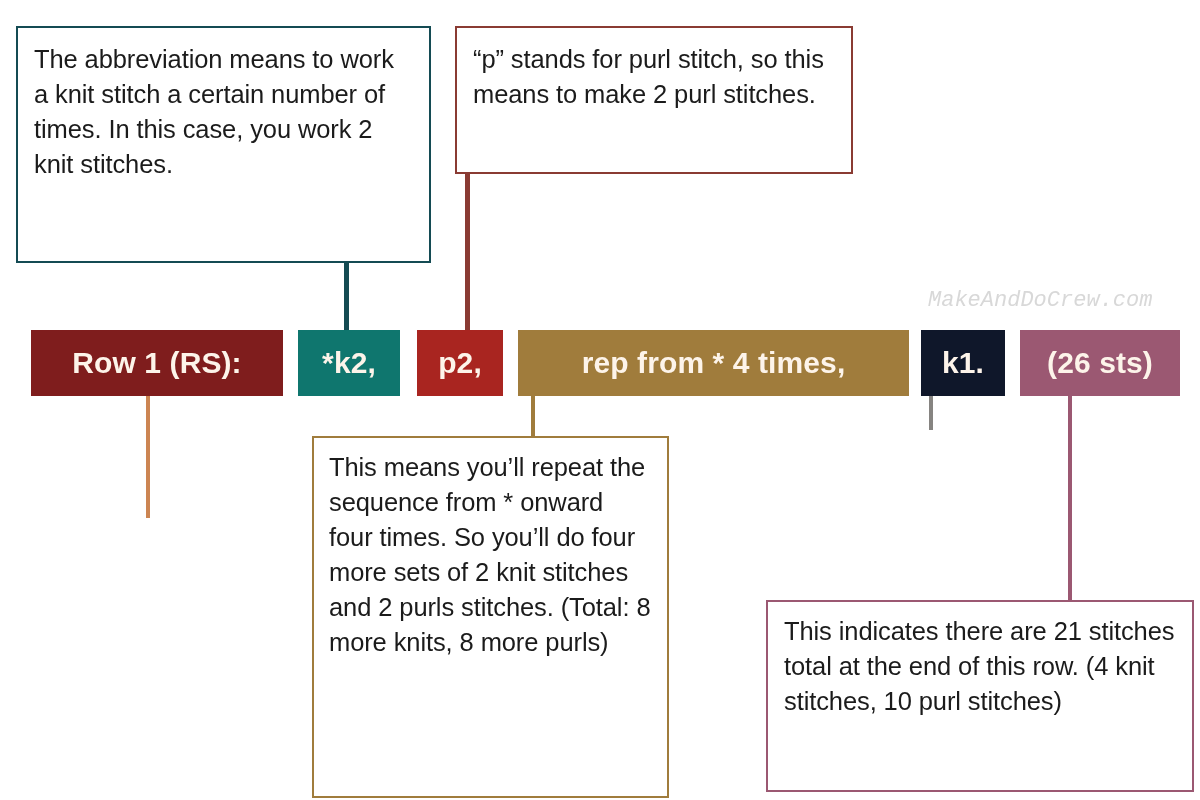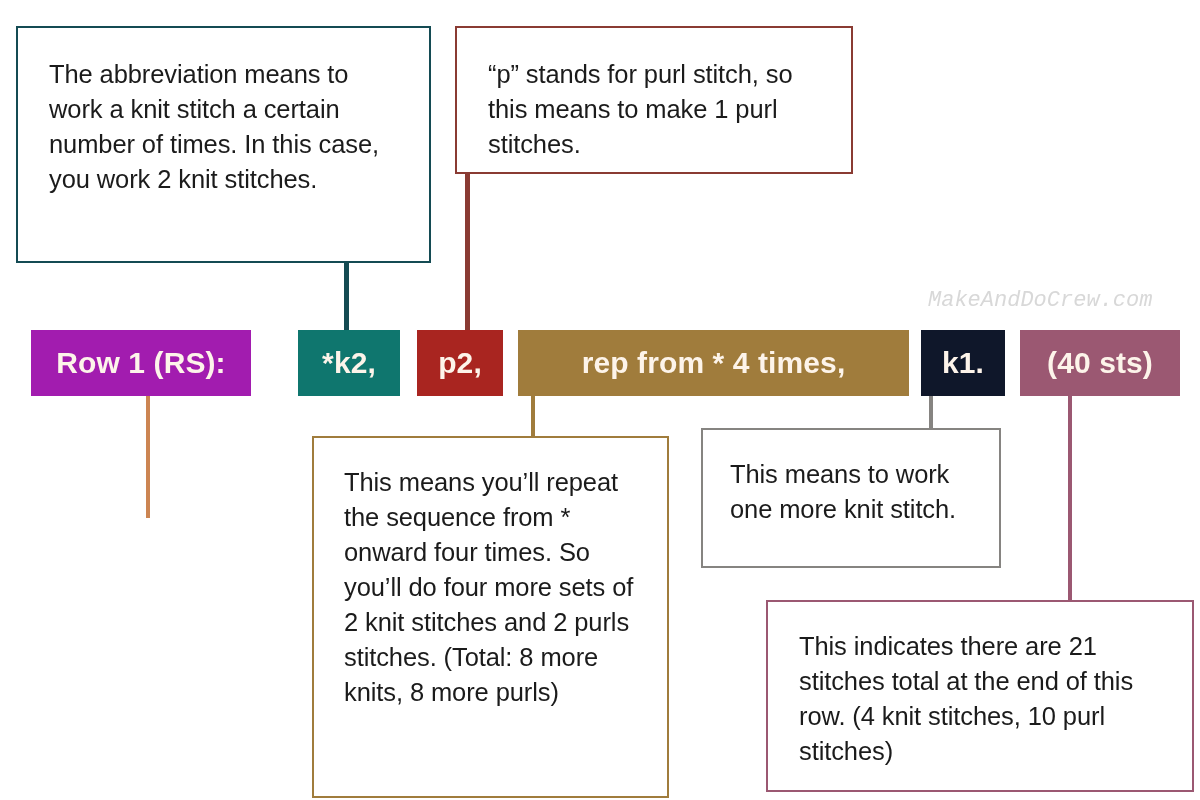--- a/index.html
+++ b/index.html
@@ -16,21 +16,21 @@
 
   
   .callout{
     position:absolute;
     background:#ffffff;
     box-sizing:border-box;
     border-style:solid;
     border-width:2px;
   }
   .callout p{
-    margin:15px;
+    margin:0;
     color:#1b1b1b;
     font-size:25.5px;
     line-height:1.37;
     letter-spacing:-0.1px;
     white-space:pre-line;
   }
 
   
   .chiprow{position:absolute;left:0;top:330px;height:66px;}
   .chip{
@@ -64,44 +64,41 @@
 <div id="stage">
 
   <div class="conn" style="left:344px;top:262px;width:5px;height:70px;background:#144b53;"></div>
   <div class="conn" style="left:465px;top:172px;width:5px;height:160px;background:#8a3b33;"></div>
   <div class="conn" style="left:146px;top:394px;width:4px;height:124px;background:#cc8552;"></div>
   <div class="conn" style="left:531px;top:394px;width:4px;height:44px;background:#a07c3c;"></div>
   <div class="conn" style="left:929px;top:394px;width:4px;height:36px;background:#868481;"></div>
   <div class="conn" style="left:1068px;top:394px;width:4px;height:208px;background:#9b5872;"></div>
 
   <div class="chiprow">
-    <div class="chip" style="left: 31px; width: 220px; background: #a21caf;">Row 1  (RS):</div>
+    <div class="chip" style="left: 31px; width: 252px; background: #7f1d1d;">Row 1  (RS):</div>
     <div class="chip" style="left: 298px; width: 102px; background: #0f766e;">*k2,</div>
     <div class="chip" style="left: 417px; width: 86px; background: rgb(169, 37, 32);">p2,</div>
     <div class="chip" style="left: 518px; width: 391px; background: rgb(160, 124, 60);">rep from * 4 times,</div>
     <div class="chip" style="left: 921px; width: 84px; background: #0f172a;">k1.</div>
-    <div class="chip" style="left: 1020px; width: 160px; background: rgb(155, 88, 114);">(40 sts)</div>
+    <div class="chip" style="left: 1020px; width: 160px; background: rgb(155, 88, 114);">(26 sts)</div>
   </div>
 
   <div class="watermark" style="left:928px;top:288px;">MakeAndDoCrew.com</div>
 
   <div class="callout" style="left: 16px; top: 26px; width: 415px; height: 237px; padding: 14px 18px 0px 16px; border-color: rgb(20, 75, 83);">
     <p>The abbreviation means to work a knit stitch a certain number of times. In this case, you work 2 knit stitches.</p>
   </div>
 
   <div class="callout" style="left: 455px; top: 26px; width: 398px; height: 148px; padding: 14px 18px 0px 16px; border-color: rgb(138, 59, 51);">
-    <p>“p” stands for purl stitch, so this means to make 1 purl stitches.</p>
+    <p>“p” stands for purl stitch, so this means to make 2 purl stitches.</p>
   </div>
 
 
   <div class="callout" style="left: 312px; top: 436px; width: 357px; height: 362px; padding: 12px 14px 0px 15px; border-color: rgb(160, 124, 60);">
     <p>This means you’ll repeat the sequence from * onward four times. So you’ll do four more sets of 2 knit stitches and 2 purls stitches. (Total: 8 more knits, 8 more purls)</p>
   </div>
 
-  <div class="callout" style="left: 701px; top: 428px; width: 300px; height: 140px; padding: 12px 14px 0px 12px; border-color: rgb(134, 132, 129);">
-    <p>This means to work one more knit stitch.</p>
-  </div>
 
   <div class="callout" style="left: 766px; top: 600px; width: 428px; height: 192px; padding: 12px 16px 0px; border-color: rgb(155, 88, 114);">
     <p>This indicates there are 21 stitches total at the end of this row. (4 knit stitches, 10 purl stitches)</p>
   </div>
 
 </div>
 
 </body></html>

